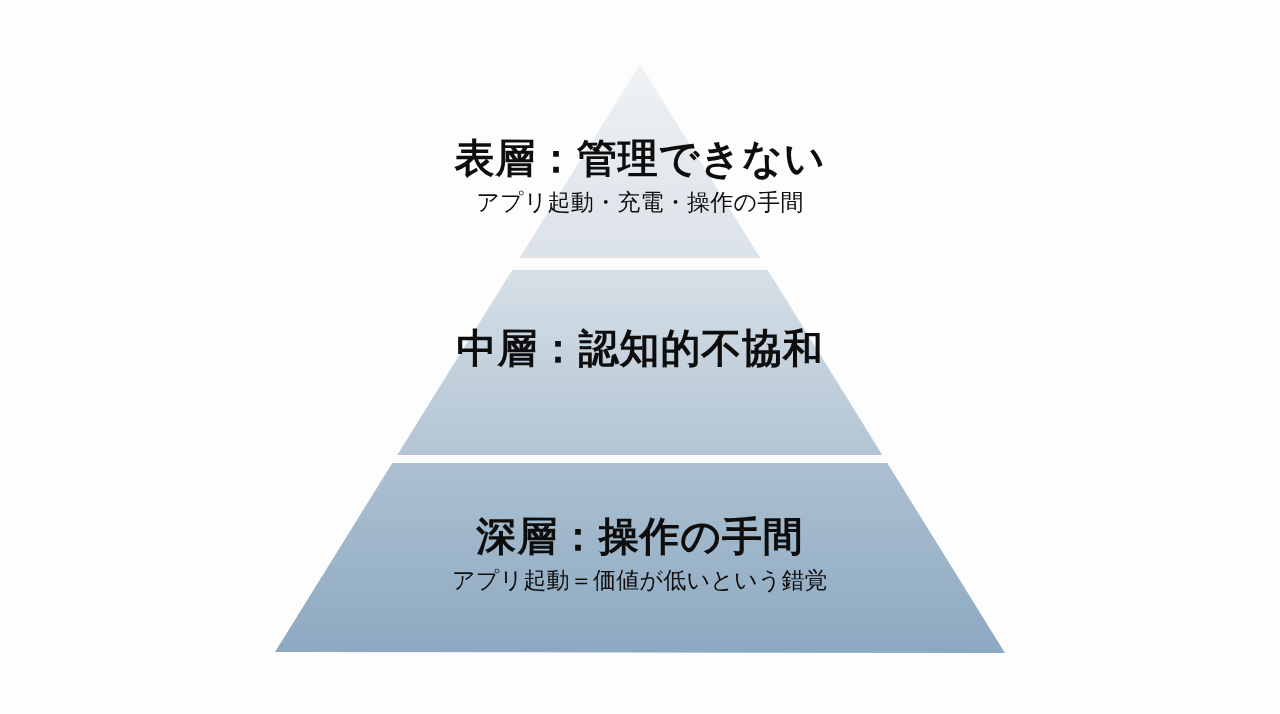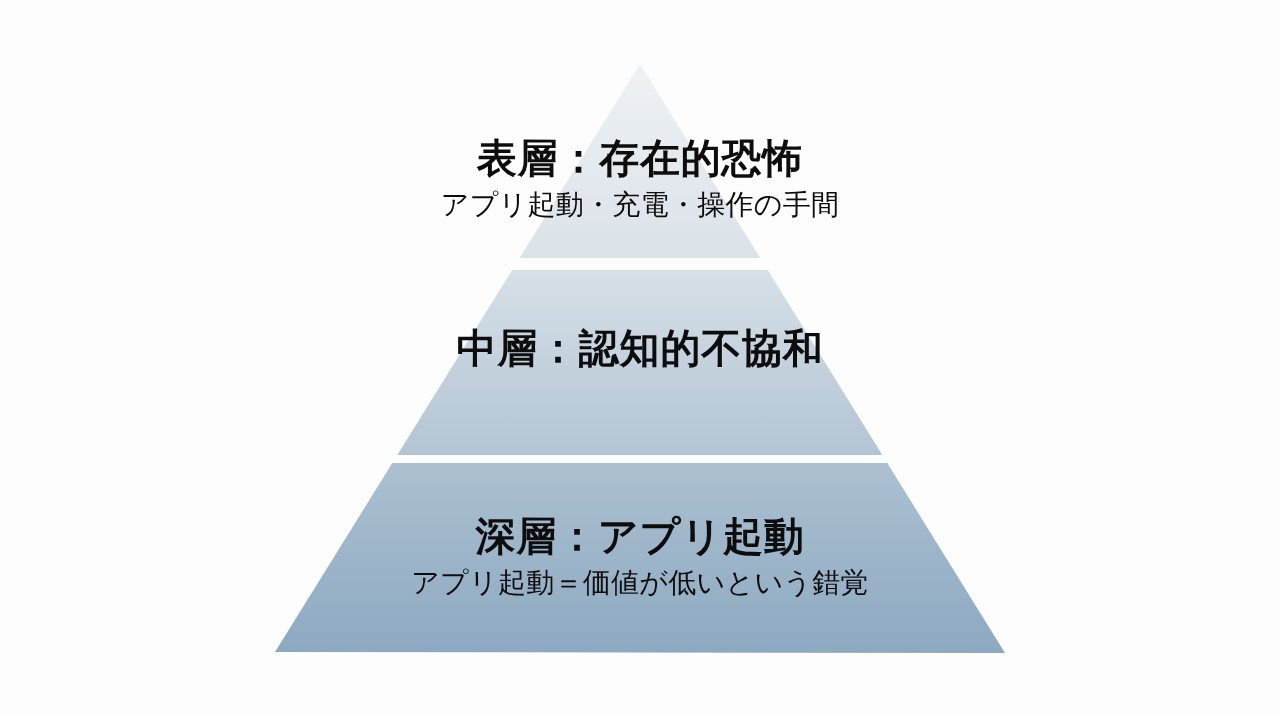--- a/index.html
+++ b/index.html
@@ -50,21 +50,21 @@
 
   .tier-title {
     font-size: 40px;
     font-weight: 700;
     letter-spacing: 0.02em;
     line-height: 1.0;
     white-space: nowrap;
   }
 
   .tier-sub {
-    font-size: 28px;
+    font-size: 23px;
     font-weight: 500;
     letter-spacing: 0.01em;
     line-height: 1.0;
     white-space: nowrap;
     margin-top: 13px;
   }
 
   
   #tier-text-surface { top: 138px; }
   #tier-text-middle  { top: 328px; text-align: center; }
@@ -98,27 +98,27 @@
     <g clip-path="url(#clip-pyramid)">
       <rect class="tier-band" x="0" y="64" width="1280" height="194" fill="url(#grad-surface)"></rect>
       <rect class="tier-band" x="0" y="270" width="1280" height="185" fill="url(#grad-middle)"></rect>
       <rect class="tier-band" x="0" y="463" width="1280" height="190" fill="url(#grad-deep)"></rect>
     </g>
   </svg>
 
   <div class="text-layer">
 
     <div class="tier-text" id="tier-text-surface" style="color: rgb(13, 13, 13);">
-      <div class="tier-title">表層：存在的恐怖</div>
+      <div class="tier-title">表層：管理できない</div>
       <div class="tier-sub">アプリ起動・充電・操作の手間</div>
     </div>
 
     <div class="tier-text" id="tier-text-middle" style="color: rgb(13, 13, 13);">
       <div class="tier-title">中層：認知的不協和</div>
     </div>
 
     <div class="tier-text" id="tier-text-deep" style="color: rgb(13, 13, 13);">
-      <div class="tier-title">深層：アプリ起動</div>
+      <div class="tier-title">深層：操作の手間</div>
       <div class="tier-sub">アプリ起動＝価値が低いという錯覚</div>
     </div>
 
   </div>
 </div>
 
 </body></html>

